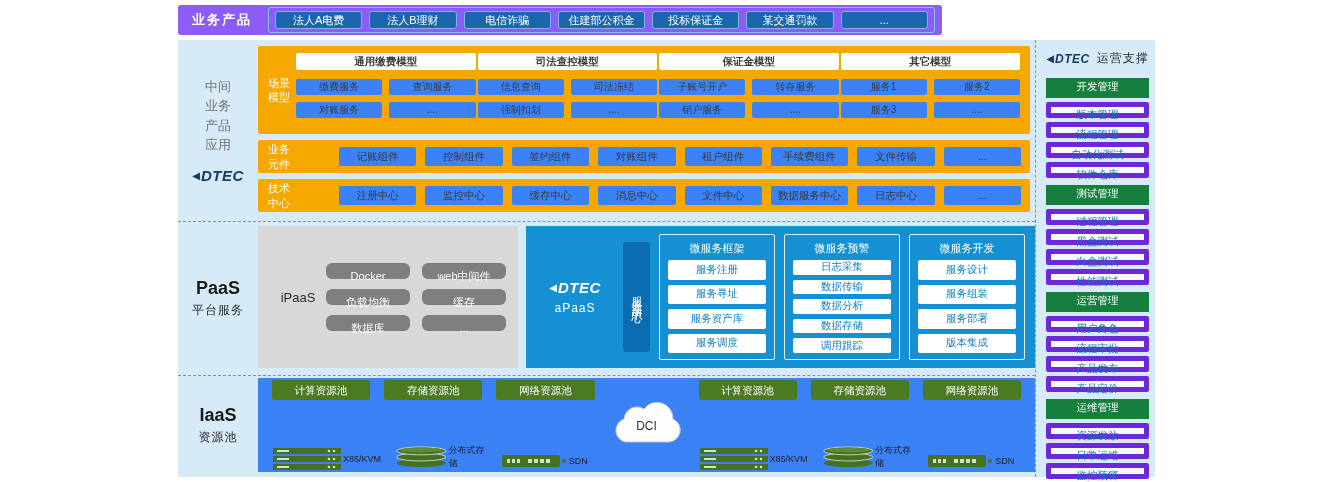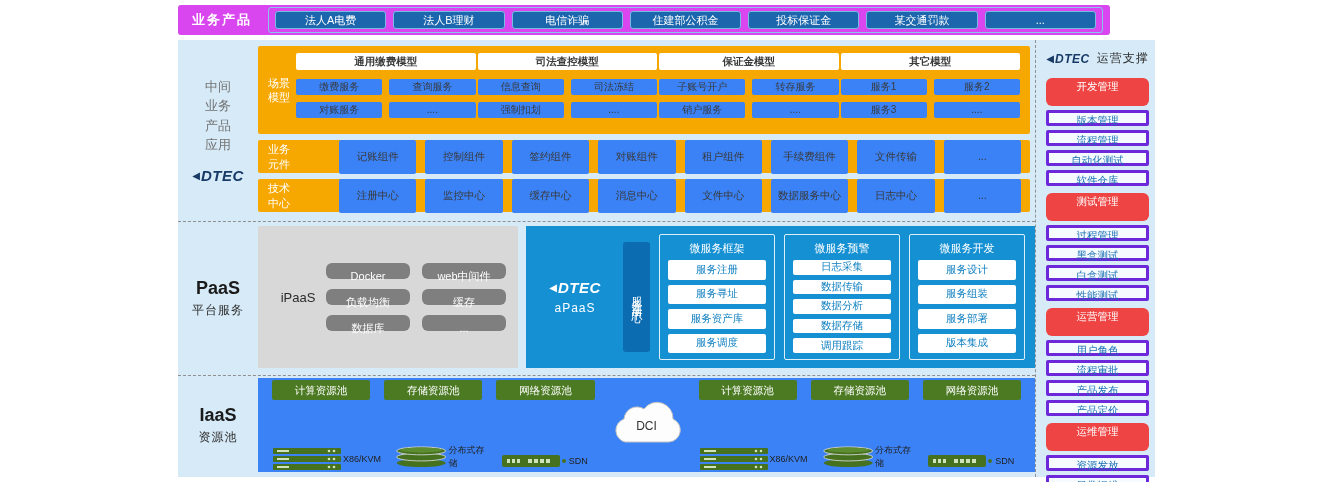--- a/index.html
+++ b/index.html
@@ -3,22 +3,22 @@
 <meta charset="utf-8">
 <style>
   * { box-sizing: border-box; margin: 0; padding: 0; }
   html,body { background:#fff; }
   body { font-family: "Liberation Sans", "DejaVu Sans", sans-serif; }
   button { font-family: inherit; border: 0; padding: 0; cursor: pointer; display: block; background: none; }
 
   .canvas { position: relative; width: 1333px; height: 482px; background: #fff; overflow: hidden; }
 
   
-  .top-bar { position: absolute; left: 178px; top: 5px; width: 932px; height: 30px;
-    background: #d946ef; border-radius: 3px; display: flex; align-items: center; }
+  .top-bar { position: absolute; left: 178px; top: 5px; width: 764px; height: 30px;
+    background: #8b5cf6; border-radius: 3px; display: flex; align-items: center; }
   .top-bar-label { color: #fff; font-size: 13px; font-weight: bold; padding: 0 16px 0 14px; white-space: nowrap; letter-spacing: 2px; }
   .product-strip { flex: 1; display: flex; gap: 7px; border: 1px solid #8ac4ec; border-radius: 3px;
     padding: 3px 6px; margin-right: 7px; height: 26px; align-items: center; }
   .product-btn { flex: 1; background: #1b66ad; border: 1px solid #79b9e4; border-radius: 3px;
     color: #fff; font-size: 11px; text-align: center; height: 18px; line-height: 16px; white-space: nowrap; overflow: hidden; }
 
   
   .main-bg { position: absolute; left: 178px; top: 40px; width: 977px; height: 437px; background: #d6eaf7; }
 
   
@@ -48,21 +48,21 @@
     display: flex; align-items: center; justify-content: center; text-align: center; }
   .scene-row { height: 88px; }
   .scene-groups { flex: 1; display: flex; padding: 1px 2px; }
   .scene-group { flex: 1; display: flex; flex-direction: column; padding: 2px 1px; }
   .scene-group-title { background: #fff; border-radius: 2px; font-size: 10.5px; font-weight: bold; color: #3a3a3a;
     text-align: center; height: 17px; line-height: 17px; }
   .scene-grid { display: grid; grid-template-columns: 1fr 1fr; grid-template-rows: 16px 16px; gap: 7px 7px; margin-top: 9px; }
   .chip { background: #3b82f6; border-radius: 2px; font-size: 10px; color: #3a3a3a; text-align: center; line-height: 16px; white-space: nowrap; overflow: hidden; }
   .flat-row { height: 33px; gap: 44px; }
   .flat-items { flex: 1; display: flex; gap: 9px; align-items: center; padding: 0 2px; }
-  .flat-btn { flex: 1; height: 34px; line-height: 19px; font-size: 10.5px; }
+  .flat-btn { flex: 1; height: 19px; line-height: 19px; font-size: 10.5px; }
 
   
   .paas-band { position: absolute; left: 178px; top: 224px; width: 857px; height: 148px; display: flex; }
   .ipaas-box { width: 260px; height: 142px; margin-top: 2px; background: #d8d8d8; display: flex; align-items: center; padding: 10px 12px; }
   .ipaas-label { width: 56px; font-size: 13px; color: #2b2b2b; text-align: center; }
   .ipaas-grid { flex: 1; display: grid; grid-template-columns: 1fr 1fr; gap: 10px 12px; align-content: center; }
   .ipaas-btn { background: #7f7f7f; color: #fff; font-size: 11px; height: 16px; line-height: 26px; text-align: center; border-radius: 6px; }
   .apaas-box { flex: 1; height: 142px; margin: 2px 0 0 8px; background: #1591d3; display: flex; padding: 8px 10px; gap: 9px; }
   .apaas-brand { width: 78px; display: flex; flex-direction: column; align-items: center; justify-content: center; color: #fff; }
   .apaas-brand .logo { font-size: 15px; }
@@ -89,23 +89,23 @@
   .dci-cloud { width: 100px; position: relative; display: flex; align-items: center; justify-content: center; }
   .dci-cloud .dci-text { position: absolute; font-size: 12px; color: #333; top: 50%; left: 50%; transform: translate(-50%,-40%); }
 
   
   .ops-sidebar { position: absolute; left: 1042px; top: 40px; width: 111px; height: 437px;
     display: flex; flex-direction: column; padding: 10px 4px 6px; }
   .sidebar-header { display: flex; align-items: center; justify-content: center; gap: 7px; margin-bottom: 4px; }
   .sidebar-header .logo { font-size: 12px; }
   .sidebar-title { font-size: 12px; color: #2b2b2b; letter-spacing: 1px; }
   .sb-section { margin-top: 7px; display: flex; flex-direction: column; gap: 4px; }
-  .sb-header { background: #ef4444; color: #fff; font-size: 10.5px; height: 28px; line-height: 16px;
-    text-align: center; border-radius: 6px; }
-  .sb-item { background: #f5fbff; border: 3px solid #6d28d9; color: #1b6fb2; font-size: 10.5px;
+  .sb-header { background: #15803d; color: #fff; font-size: 10.5px; height: 20px; line-height: 16px;
+    text-align: center; border-radius: 0; }
+  .sb-item { background: #f5fbff; border: 5px solid #6d28d9; color: #1b6fb2; font-size: 10.5px;
     height: 16px; line-height: 14px; border-radius: 2px; text-align: center; width: 100%; }
 </style>
 </head>
 <body>
 
 <div class="canvas">
 
   <header class="top-bar">
     <span class="top-bar-label">业务产品</span>
     <div class="product-strip">

